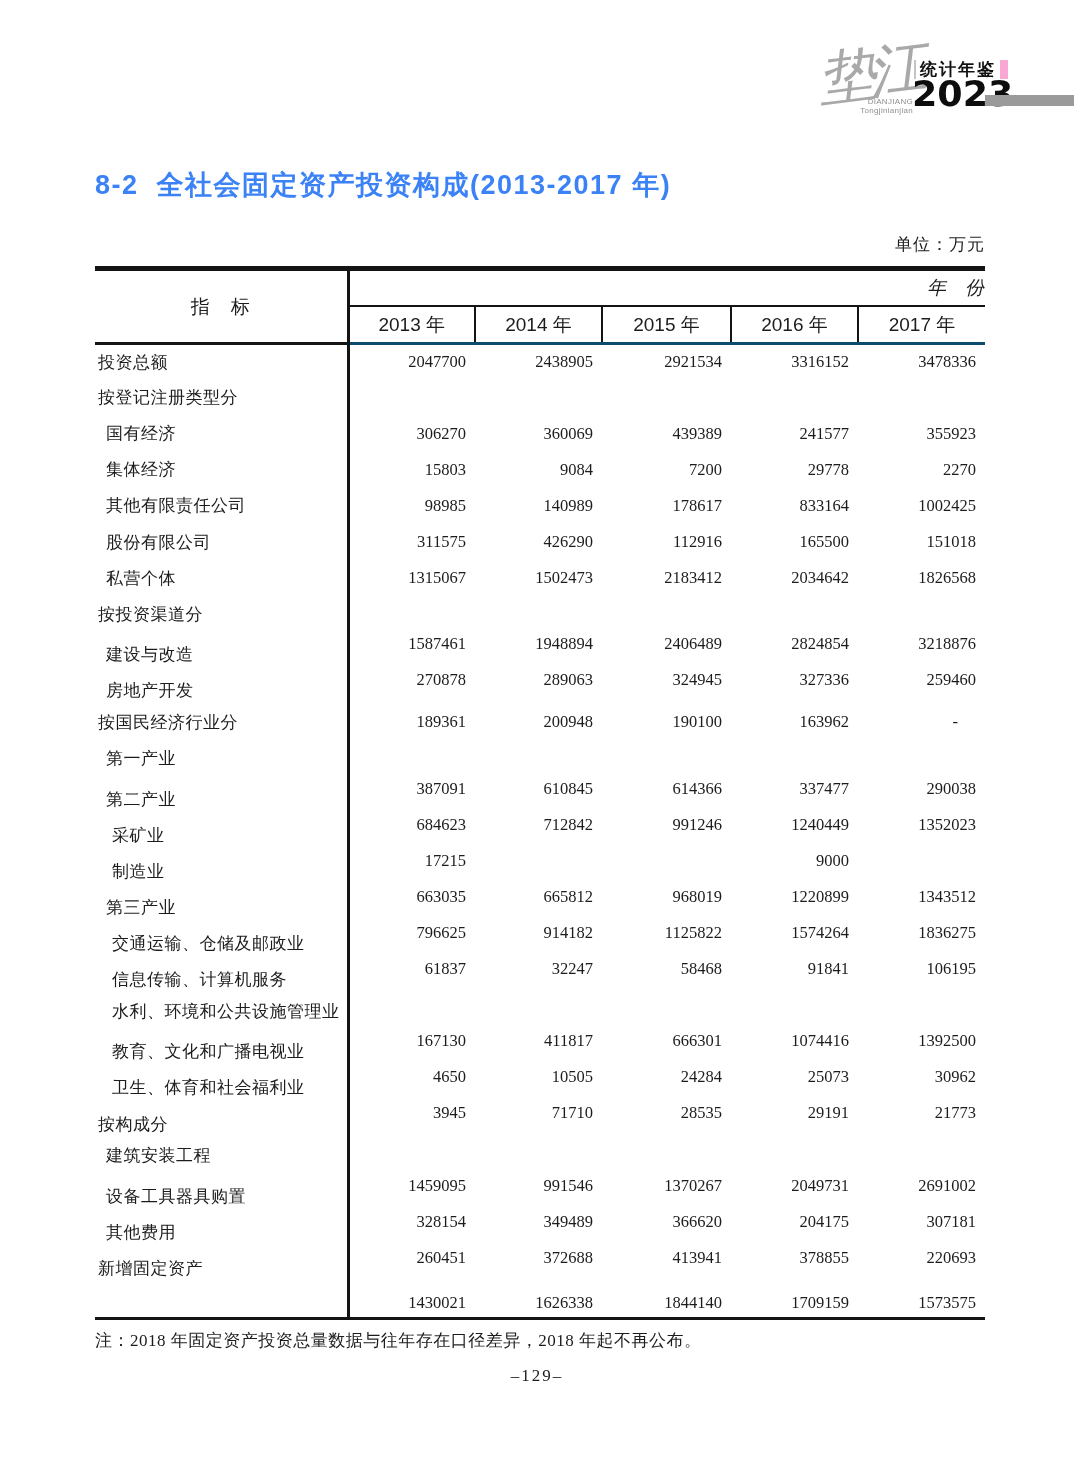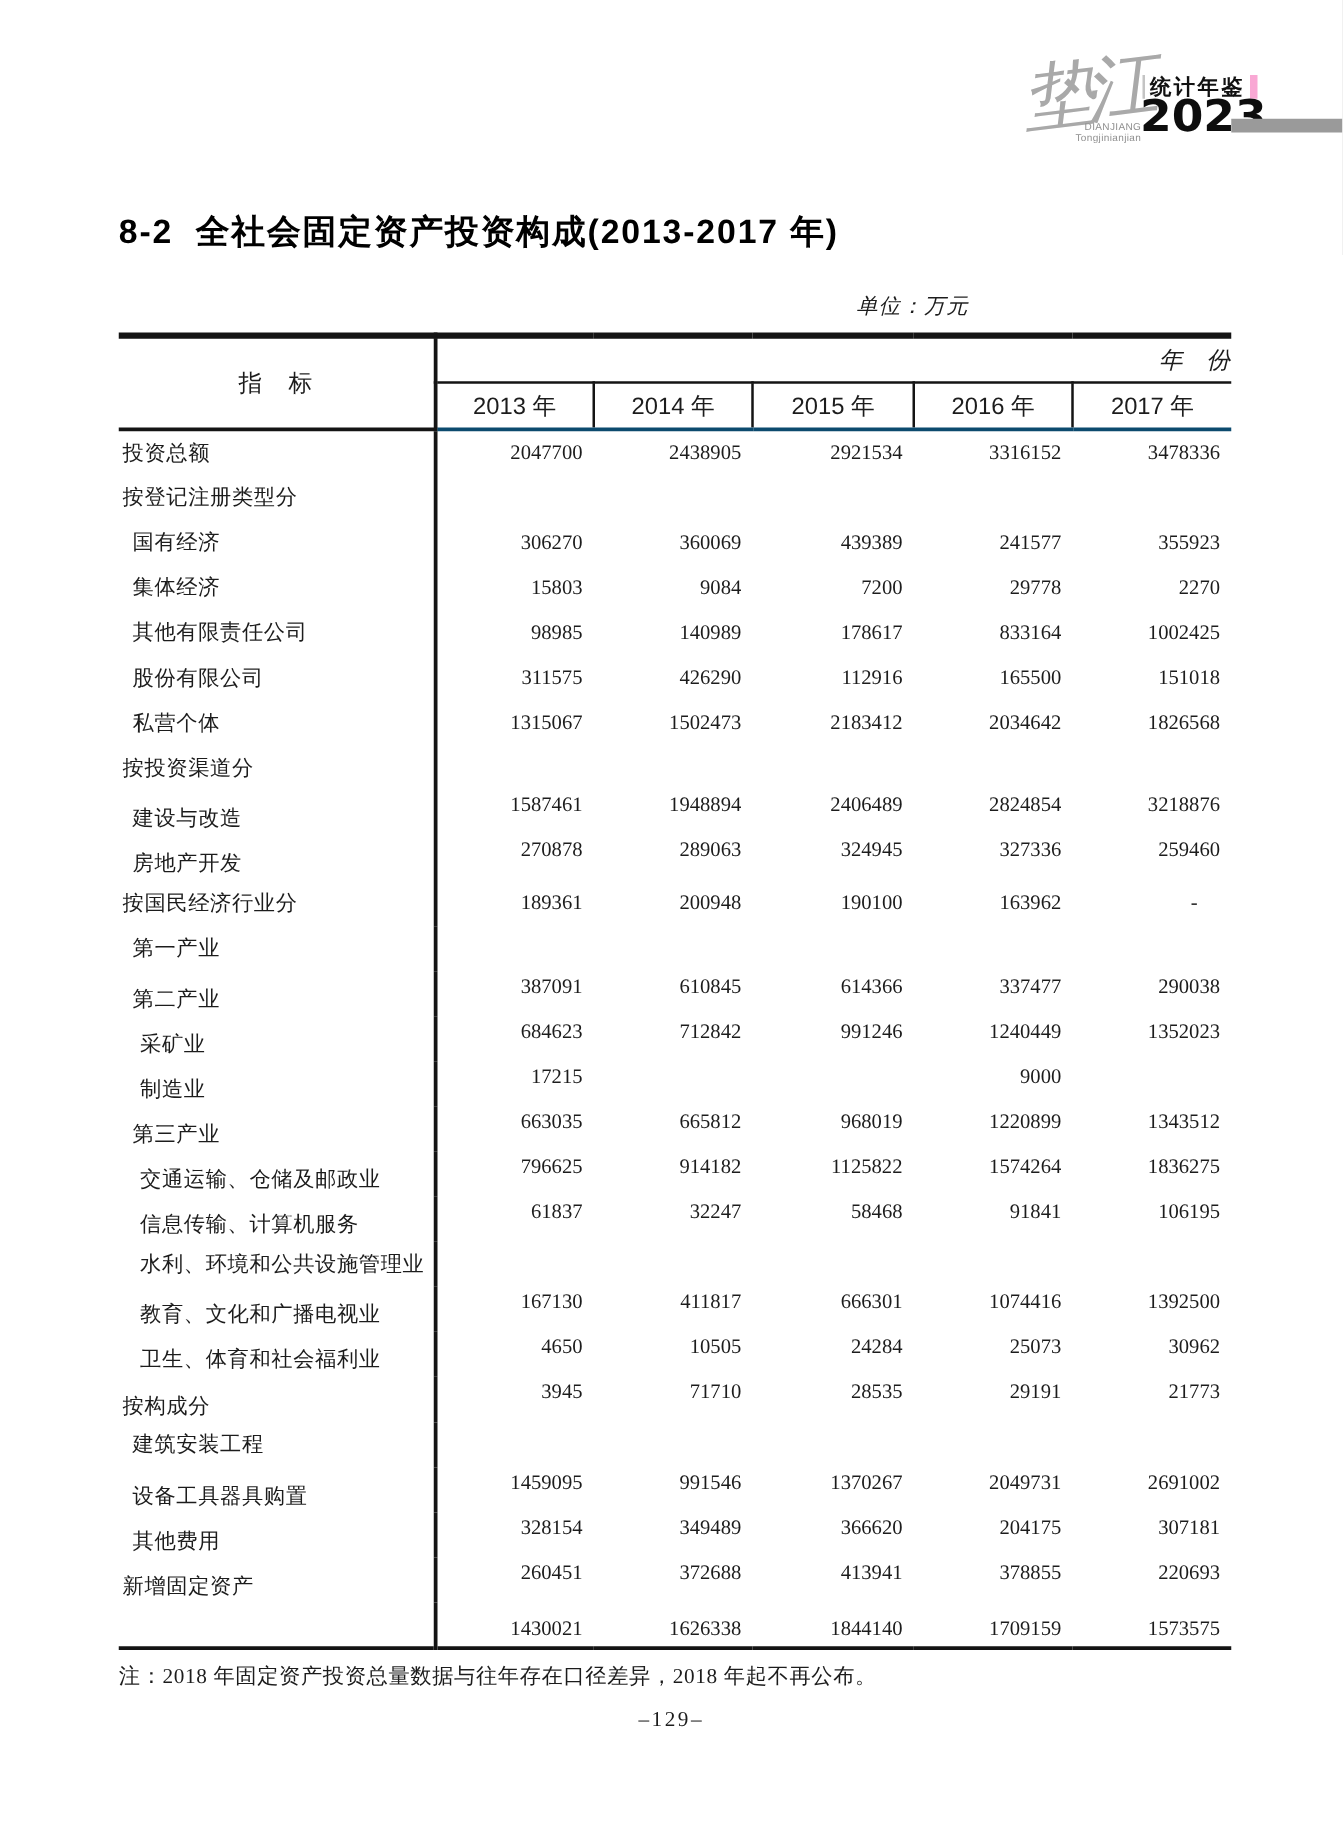--- a/index.html
+++ b/index.html
@@ -18,37 +18,37 @@
   }
   .logo-en {
     position:absolute; left:38px; top:47px; width:75px; text-align:right;
     font-family:"Liberation Sans","DejaVu Sans",sans-serif; font-weight:normal;
     color:#8f8f8f; font-size:8px; line-height:9px; letter-spacing:0.3px;
   }
   .logo-yb-label {
     position:absolute; left:114px; top:10px;
     font-family:"Liberation Sans","DejaVu Sans",sans-serif; font-weight:bold;
     font-size:17px; line-height:19px; letter-spacing:2px; color:#111;
-    padding:0 4px; border-left:2px solid #c4c4c4; border-right:6px solid #f9a8d4;
+    padding:0 4px; border-left:2px solid #c4c4c4; border-right:8px solid #f9a8d4;
   }
   .logo-yb-year {
     position:absolute; left:112px; top:28px;
     font-family:"DejaVu Sans","Liberation Sans",sans-serif; font-weight:900;
     font-size:35px; line-height:33px; color:#0d0d0d;
     transform:scale(1.04,1.0); transform-origin:left center;
   }
   .logo-bar { position:absolute; left:185px; top:45px; width:89px; height:11px; background:#9a9a9a; }
 
   
   .title {
     position:absolute; left:95px; top:167px; margin:0;
     font-family:"Liberation Sans","DejaVu Sans",sans-serif; font-weight:bold;
-    font-size:27px; letter-spacing:1.5px; color:#000000; white-space:pre;
-  }
-  .unit { position:absolute; left:685px; top:233px; width:300px; text-align:left; font-size:17px; letter-spacing:1px;font-style:italic; }
+    font-size:27px; letter-spacing:1.5px; color:#3b82f6; white-space:pre;
+  }
+  .unit { position:absolute; left:685px; top:233px; width:300px; text-align:right; font-size:17px; letter-spacing:1px; }
 
   
   .tbl {
     position:absolute; left:95px; top:266px; width:890px;
     border-collapse:collapse; table-layout:fixed;
     border-top:5px solid #141414; border-bottom:3px solid #141414;
   }
   .tbl th { font-weight:normal; color:#1c1c1c; }
   .th-ind {
     border-right:3px solid #141414; border-bottom:3px solid #141414;

